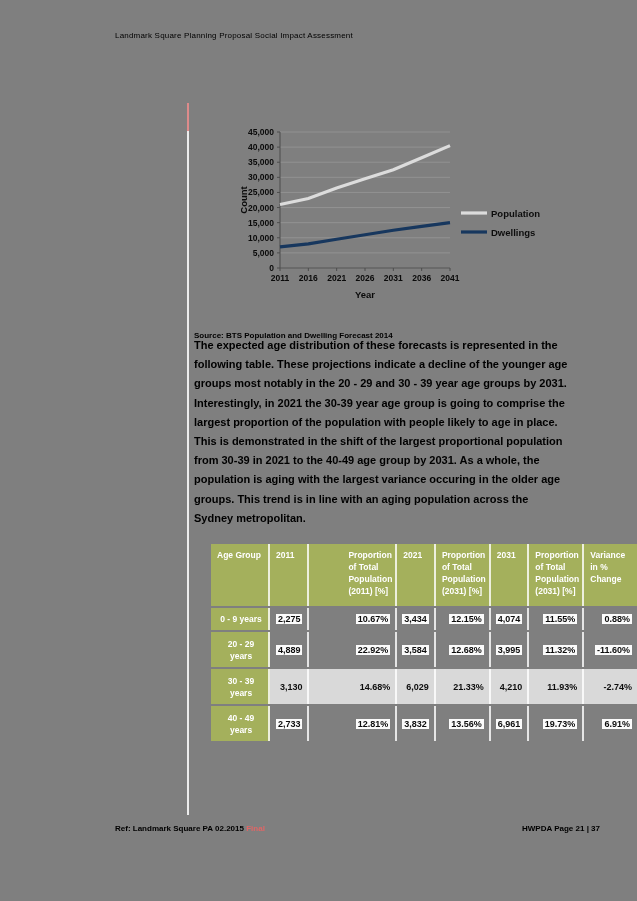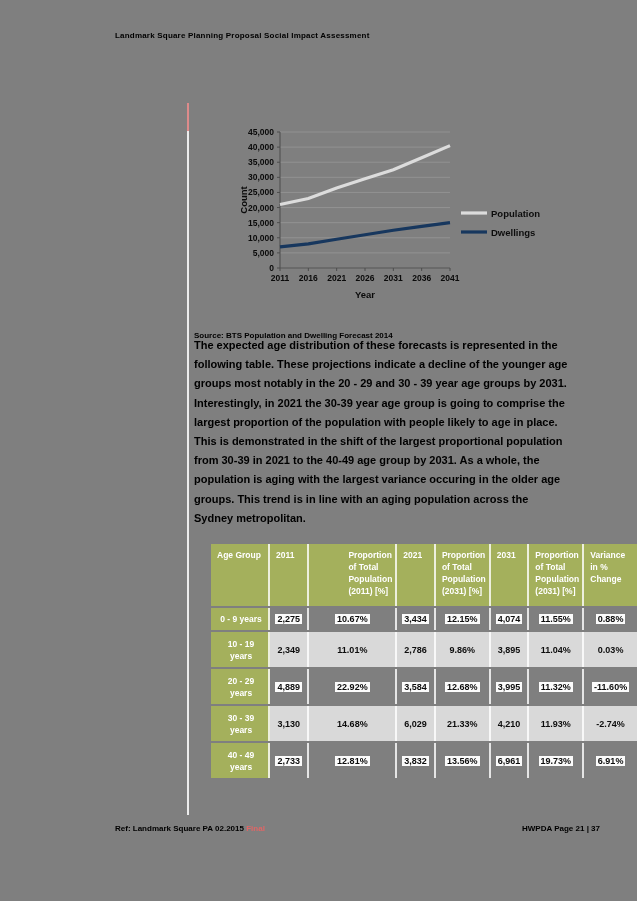--- a/index.html
+++ b/index.html
@@ -1,37 +1,37 @@
 <!DOCTYPE html>
 <html><head>
 <meta charset="utf-8">
 <style>
   *{box-sizing:border-box;margin:0;padding:0}
   html,body{background:#7f7f7f}
   .page{position:relative;width:637px;height:901px;background:#7f7f7f;
         font-family:"Liberation Sans",sans-serif;color:#000;overflow:hidden}
-  .header{position:absolute;left:115px;top:31px;font-size:8px;font-weight:bold;letter-spacing:.2px}
+  .header{position:absolute;left:115px;top:31px;font-size:8px;font-weight:normal;letter-spacing:.2px}
   .vline{position:absolute;left:187px;top:103px;width:2px;height:712px;background:#ececec}
   .vline-red{position:absolute;left:187px;top:103px;width:2px;height:28px;background:#dd8b8b}
   .figure-title{position:absolute;left:194px;top:100px;font-size:9px;font-weight:bold}
   #chart{position:absolute;left:235px;top:118px}
   .tick{font:bold 8.5px "Liberation Sans",sans-serif;fill:#0a0a0a}
   .legend{font:600 9.5px "Liberation Sans",sans-serif;fill:#0d0d0d}
   .axis-title{font:bold 9.5px "Liberation Sans",sans-serif;fill:#0a0a0a}
   .source{position:absolute;left:194px;top:331px;font-size:8px;font-weight:bold}
   .paragraph{position:absolute;left:194px;top:336px;width:374px;font-size:11px;
              font-weight:600;line-height:19.2px}
   .table-title{position:absolute;left:194px;top:529px;font-size:9px;font-weight:bold}
   table{position:absolute;left:211px;top:542px;border-collapse:separate;
         border-spacing:0 2px;table-layout:fixed}
   th{background:#a4b05c;color:#fff;font-size:8.5px;font-weight:bold;text-align:left;
      vertical-align:top;padding:5px 3px 4px 6px;height:62px;line-height:12px}
   td.age{background:#a4b05c;color:#fff;font-size:8.5px;font-weight:bold;text-align:center;
      vertical-align:middle;padding:3px 3px 3px 6px;line-height:12px}
-  td.val{font-size:9px;font-weight:600;color:#0d0d0d;text-align:center;
+  td.val{font-size:9px;font-weight:600;color:#0d0d0d;text-align:right;
      padding:3px 5px;vertical-align:middle}
   tbody tr{height:35px}
   tbody tr:first-child{height:22px}
   tr.band-gray td{background:#d9d9d9}
   tr.band-gray td.age{background:#a4b05c}
   .chip{background:#fbfbfb;padding:0 2px;display:inline-block}
   th:not(:last-child),td:not(:last-child){border-right:2px solid rgba(255,255,255,.8)}
   .footer-left{position:absolute;left:115px;top:824px;font-size:8px;font-weight:bold}
   .final{color:#e06666}
   .footer-right{position:absolute;right:37px;top:824px;font-size:8px;font-weight:bold}
@@ -125,30 +125,20 @@
         <tr class="band-clear">
           <td class="age">0 - 9 years</td>
           <td class="val"><span class="chip">2,275</span></td>
           <td class="val"><span class="chip">10.67%</span></td>
           <td class="val"><span class="chip">3,434</span></td>
           <td class="val"><span class="chip">12.15%</span></td>
           <td class="val"><span class="chip">4,074</span></td>
           <td class="val"><span class="chip">11.55%</span></td>
           <td class="val"><span class="chip">0.88%</span></td>
         </tr>
-        <tr class="band-gray">
-          <td class="age">10 - 19 years</td>
-          <td class="val">2,349</td>
-          <td class="val">11.01%</td>
-          <td class="val">2,786</td>
-          <td class="val">9.86%</td>
-          <td class="val">3,895</td>
-          <td class="val">11.04%</td>
-          <td class="val">0.03%</td>
-        </tr>
         <tr class="band-clear">
           <td class="age">20 - 29 years</td>
           <td class="val"><span class="chip">4,889</span></td>
           <td class="val"><span class="chip">22.92%</span></td>
           <td class="val"><span class="chip">3,584</span></td>
           <td class="val"><span class="chip">12.68%</span></td>
           <td class="val"><span class="chip">3,995</span></td>
           <td class="val"><span class="chip">11.32%</span></td>
           <td class="val"><span class="chip">-11.60%</span></td>
         </tr>

